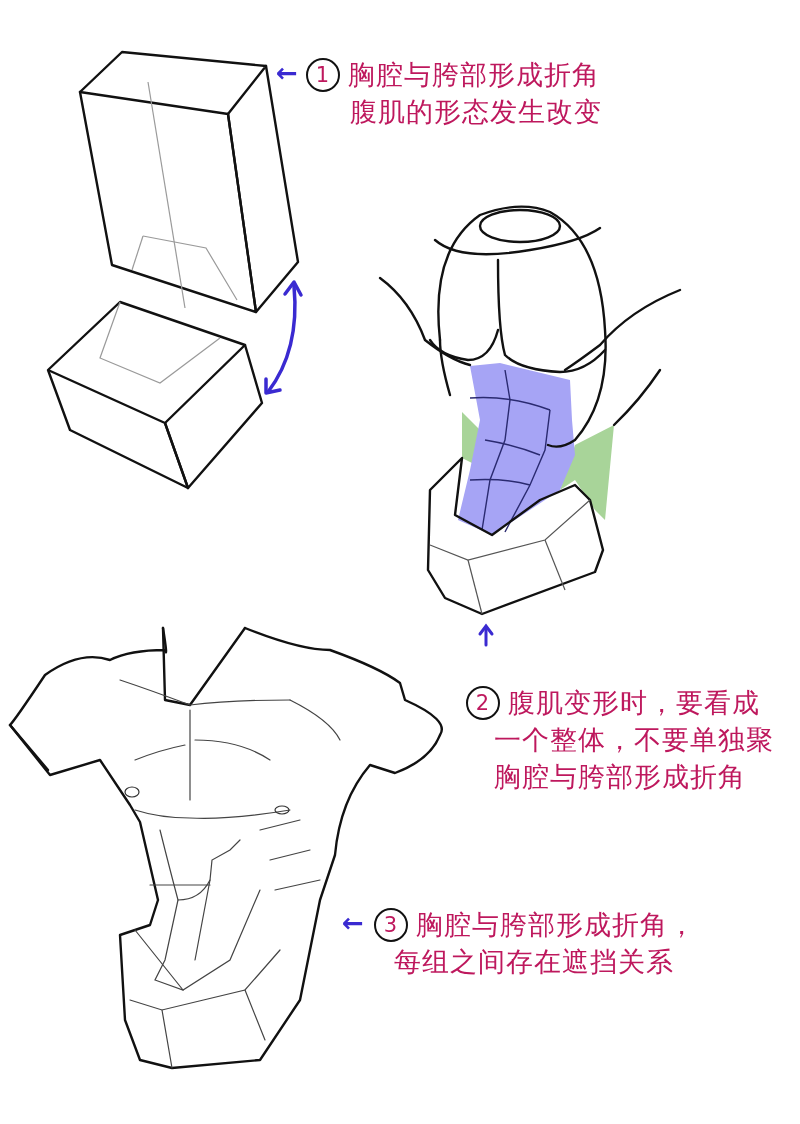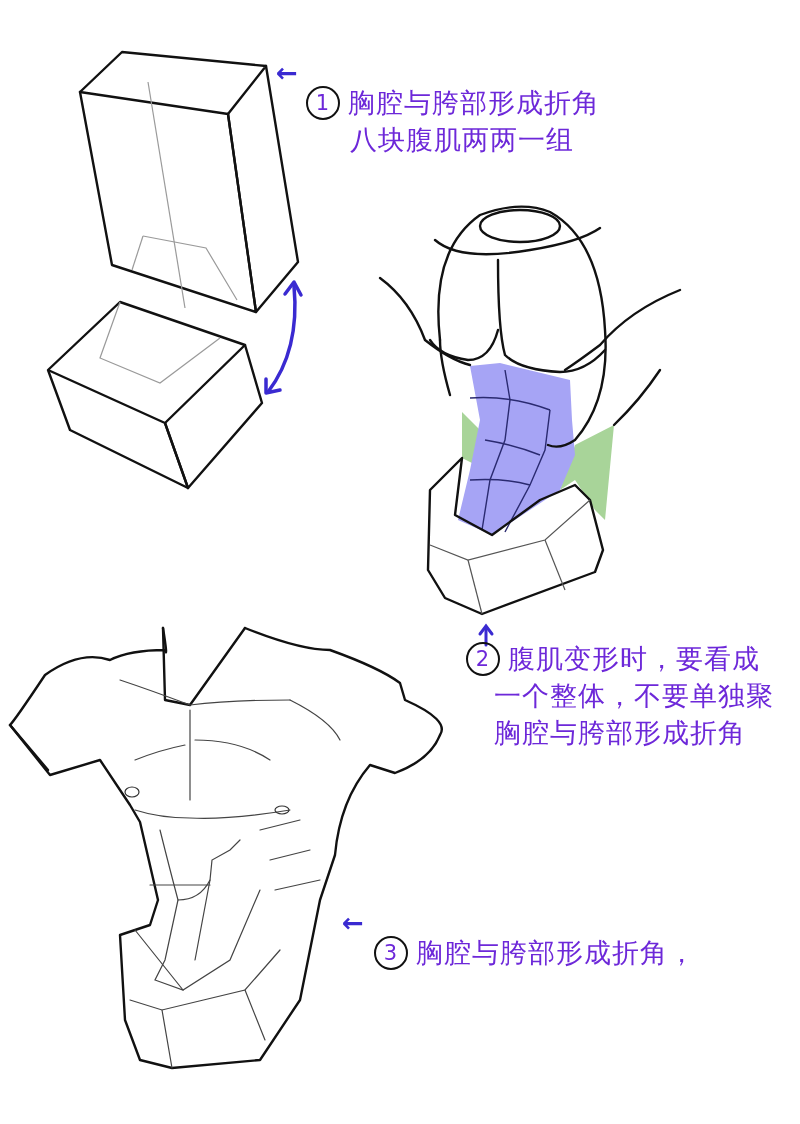--- a/index.html
+++ b/index.html
@@ -1,20 +1,20 @@
 <!DOCTYPE html>
 <html><head>
 <meta charset="utf-8">
 <style>
   html, body { margin: 0; padding: 0; background: #ffffff; }
   body { width: 800px; height: 1124px; position: relative; overflow: hidden;
          font-family: "DejaVu Sans", sans-serif; }
   svg.art { position: absolute; left: 0; top: 0; }
-  .note { position: absolute; color: #6d28d9; font-family: "DejaVu Sans", sans-serif;
-          font-size: 27px; line-height: 37px; letter-spacing: 1px; margin-top: 28px; }
+  .note { position: absolute; color: #be185d; font-family: "DejaVu Sans", sans-serif;
+          font-size: 27px; line-height: 37px; letter-spacing: 1px; }
   .note .num { display: inline-block; width: 30px; height: 30px; border: 2.5px solid #111;
                border-radius: 50%; text-align: center; line-height: 30px; font-size: 21px;
                margin-right: 8px; vertical-align: 2px; }
   .note .line { display: block; white-space: nowrap; }
   .arrow-left { position: absolute; color: #3a2ad1; font-size: 26px; font-weight: bold; }
 </style>
 </head>
 <body>
 
 <svg class="art" width="800" height="1124" viewBox="0 0 800 1124">
@@ -107,25 +107,26 @@
   </g>
   <g fill="none" stroke="#333" stroke-width="1.2">
     <ellipse cx="132" cy="792" rx="7" ry="5"></ellipse>
     <ellipse cx="282" cy="810" rx="7" ry="4"></ellipse>
   </g>
 </svg>
 
 <div class="arrow-left" style="left:276px; top:58px;">←</div>
 <div class="note" style="left:306px; top:56px;">
   <span class="line"><span class="num">1</span><span>胸腔与胯部形成折角</span></span>
-  <span class="line" style="padding-left:44px;">八块腹肌两两一组</span>
+  <span class="line" style="padding-left:44px;">腹肌的形态发生改变</span>
 </div>
 
-<div class="note" style="left:466px; top:612px;">
+<div class="note" style="left:466px; top:684px;">
   <span class="line"><span class="num">2</span><span>腹肌变形时，要看成</span></span>
   <span class="line" style="padding-left:28px;">一个整体，不要单独聚</span>
   <span class="line" style="padding-left:28px;">胸腔与胯部形成折角</span>
 </div>
 
 <div class="arrow-left" style="left:342px; top:908px;">←</div>
 <div class="note" style="left:374px; top:906px;">
   <span class="line"><span class="num">3</span><span>胸腔与胯部形成折角，</span></span>
+  <span class="line" style="padding-left:20px;">每组之间存在遮挡关系</span>
 </div>
 
 </body></html>

